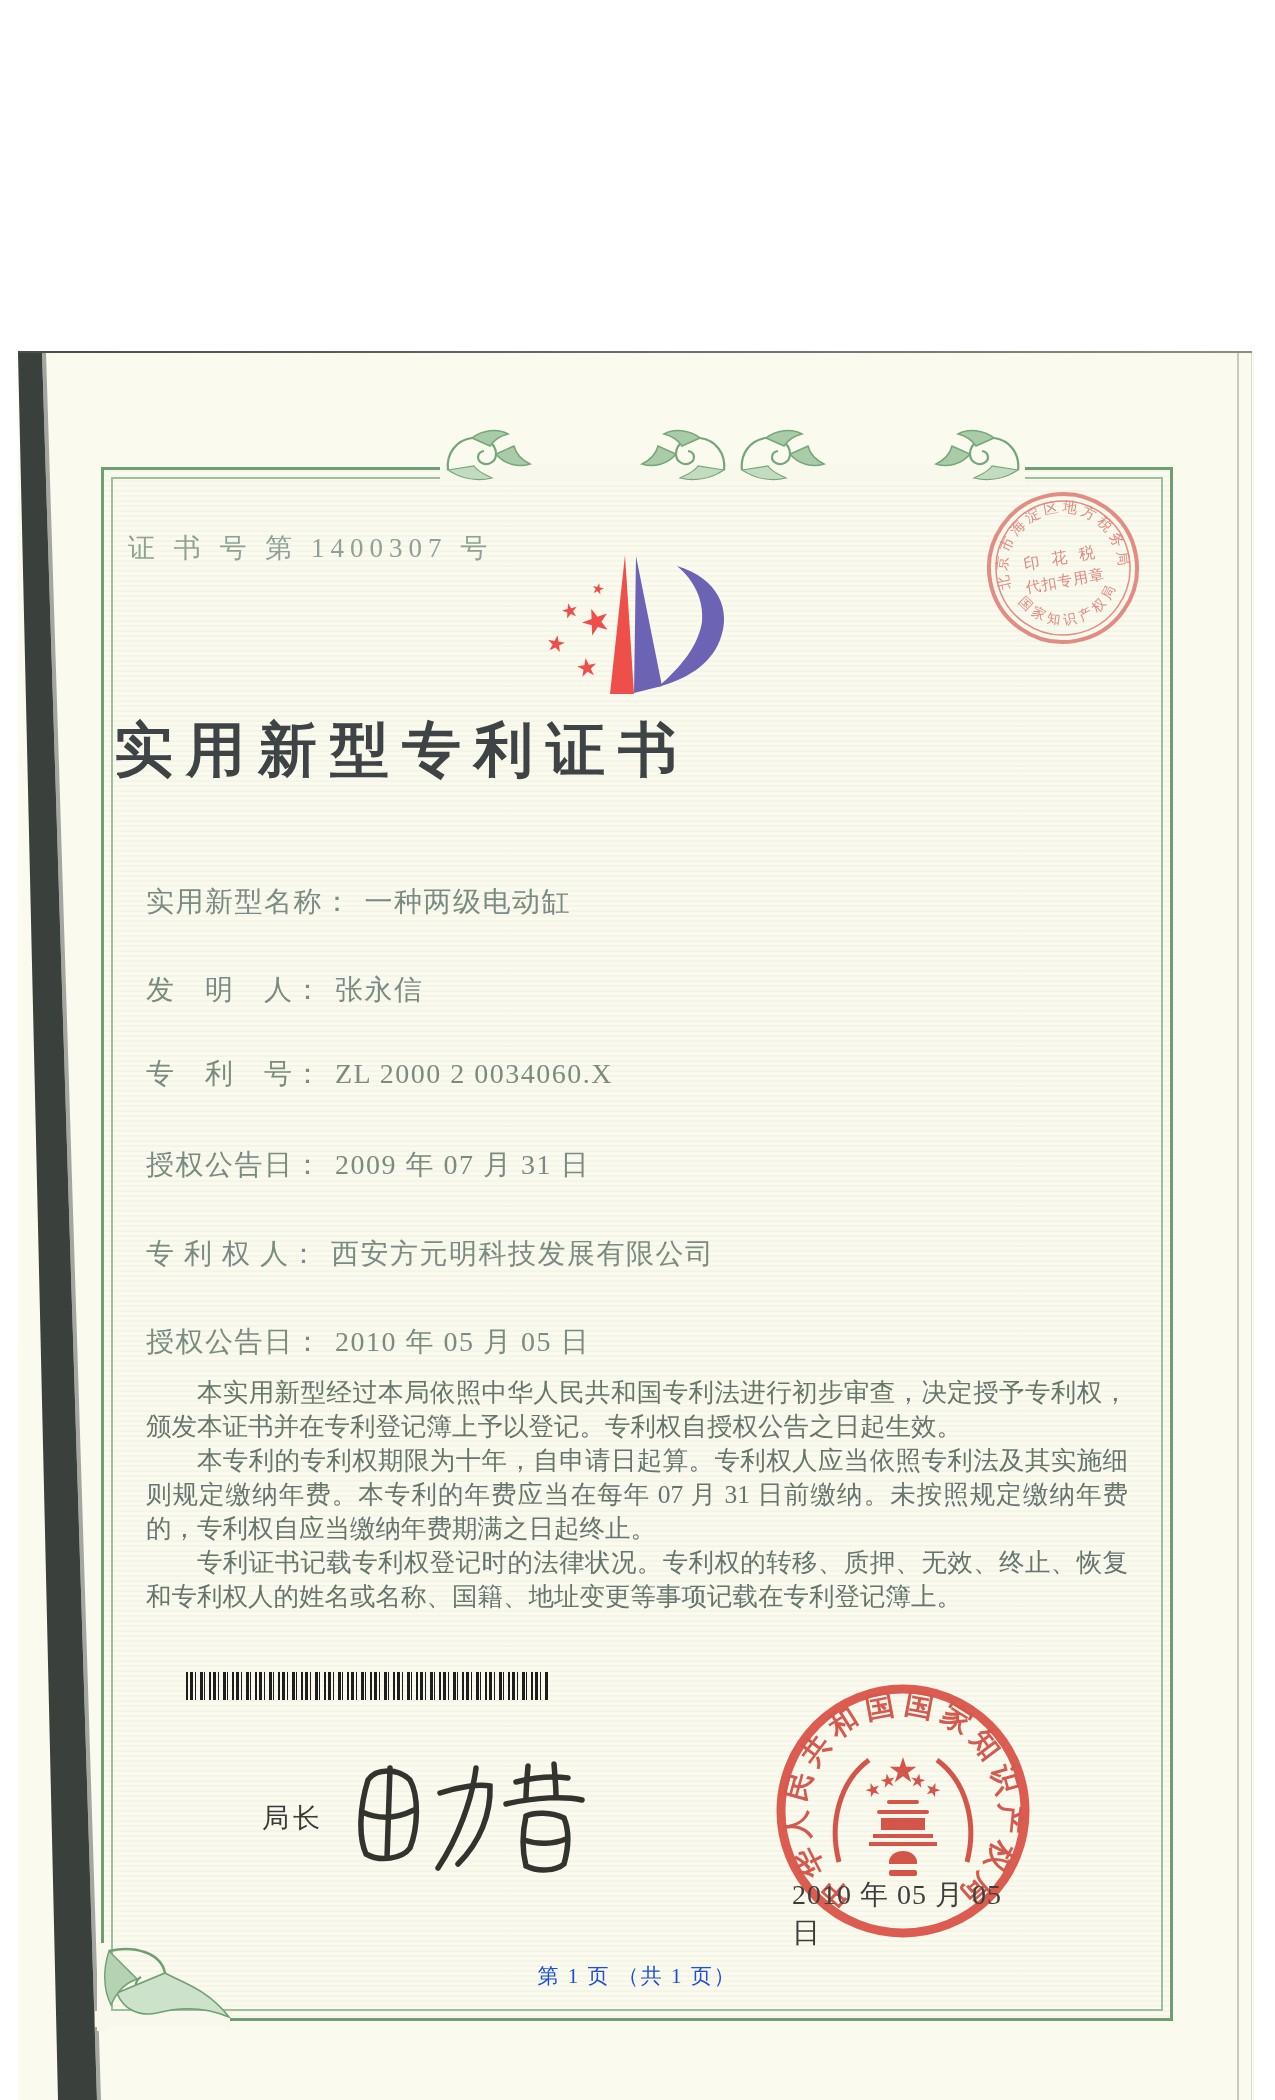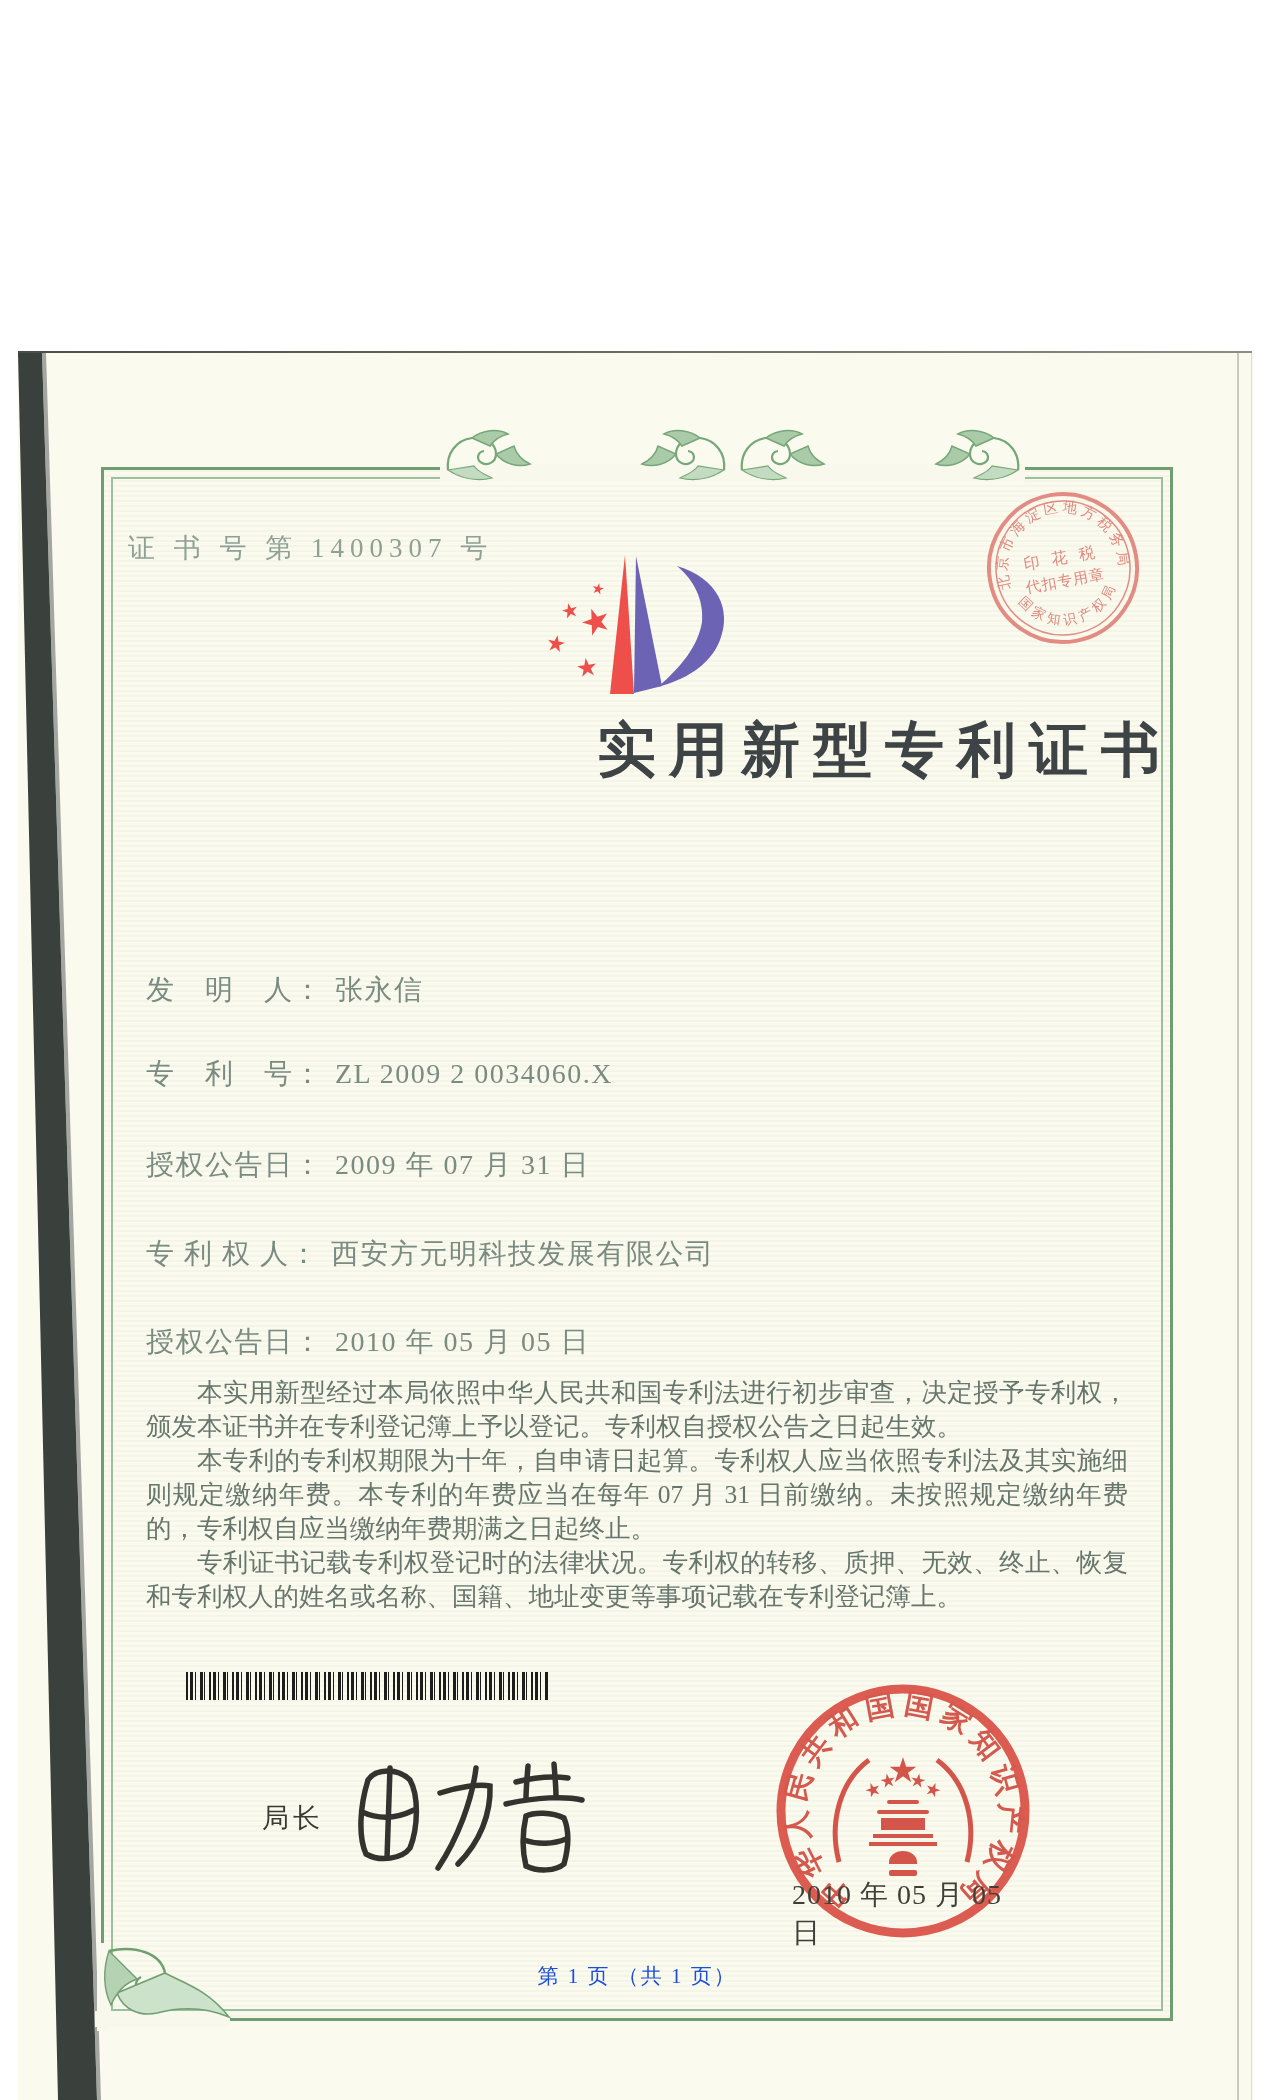--- a/index.html
+++ b/index.html
@@ -13,21 +13,21 @@
                  background:linear-gradient(90deg,#4b4b47,#8d8d86);}
   .scan-right-line1{left:1237px;top:353px;width:2px;height:1747px;background:#c9c9c0;}
   .scan-right-line2{left:1251px;top:353px;width:1px;height:1747px;background:#dddcd4;}
 
   
   .frame-outer{left:101px;top:467px;width:1066px;height:1548px;border:3px solid #6f9e72;
                background:repeating-linear-gradient(180deg,rgba(186,198,164,0.10) 0 2px,rgba(0,0,0,0) 2px 5px);}
   .frame-inner{position:absolute;left:7px;top:7px;right:7px;bottom:7px;border:2px solid #9dbf9d;}
 
   .cert-number{left:128px;top:530px;font-size:27px;letter-spacing:6px;color:#8fa095;}
-  .cert-title{left:101px;top:711px;width:1072px;text-align:right;font-size:59px;font-weight:600;
+  .cert-title{left:101px;top:711px;width:1072px;text-align:left;font-size:59px;font-weight:600;
               letter-spacing:13px;text-indent:13px;color:#3e4446;}
 
   .field-row{left:146px;width:940px;height:34px;font-size:28px;color:#7a8b81;letter-spacing:1.5px;white-space:nowrap;}
   .field-row .lbl{margin-right:12px;}
   .f0{top:883px;} .f1{top:971px;} .f2{top:1055px;} .f3{top:1146px;} .f4{top:1235px;} .f5{top:1323px;}
 
   .body-text{left:146px;top:1376px;width:982px;font-size:25.5px;line-height:34px;color:#66766d;
              text-align:justify;}
   .body-text p{margin:0;text-indent:2em;}
 
@@ -98,25 +98,28 @@
     <use href="#star" transform="translate(64,74) scale(14) rotate(-20)" fill="#ee4f4b"></use>
     <use href="#star" transform="translate(24,96) scale(9) rotate(10)" fill="#ee4f4b"></use>
     <use href="#star" transform="translate(55,120) scale(10) rotate(-8)" fill="#ee4f4b"></use>
     <polygon points="93,7 78,146 102,146" fill="#ee4f4b"></polygon>
     <polygon points="104,8 102,145 130,138" fill="#6c63b5"></polygon>
     <path d="M145,18 C186,30 200,62 188,92 C178,118 152,132 126,139 C150,118 166,98 170,74 C172,52 162,32 145,18 Z" fill="#6c63b5"></path>
   </svg>
 
   <div class="abs cert-title">实用新型专利证书</div>
 
+  <div class="abs field-row f0">
+    <span class="lbl">实用新型名称：</span><span>一种两级电动缸</span>
+  </div>
   <div class="abs field-row f1">
     <span class="lbl">发　明　人：</span><span>张永信</span>
   </div>
   <div class="abs field-row f2">
-    <span class="lbl">专　利　号：</span><span>ZL 2009 2 0034060.X</span>
+    <span class="lbl">专　利　号：</span><span>ZL 2000 2 0034060.X</span>
   </div>
   <div class="abs field-row f3">
     <span class="lbl">授权公告日：</span><span>2009 年 07 月 31 日</span>
   </div>
   <div class="abs field-row f4">
     <span class="lbl">专 利 权 人：</span><span>西安方元明科技发展有限公司</span>
   </div>
   <div class="abs field-row f5">
     <span class="lbl">授权公告日：</span><span>2010 年 05 月 05 日</span>
   </div>

